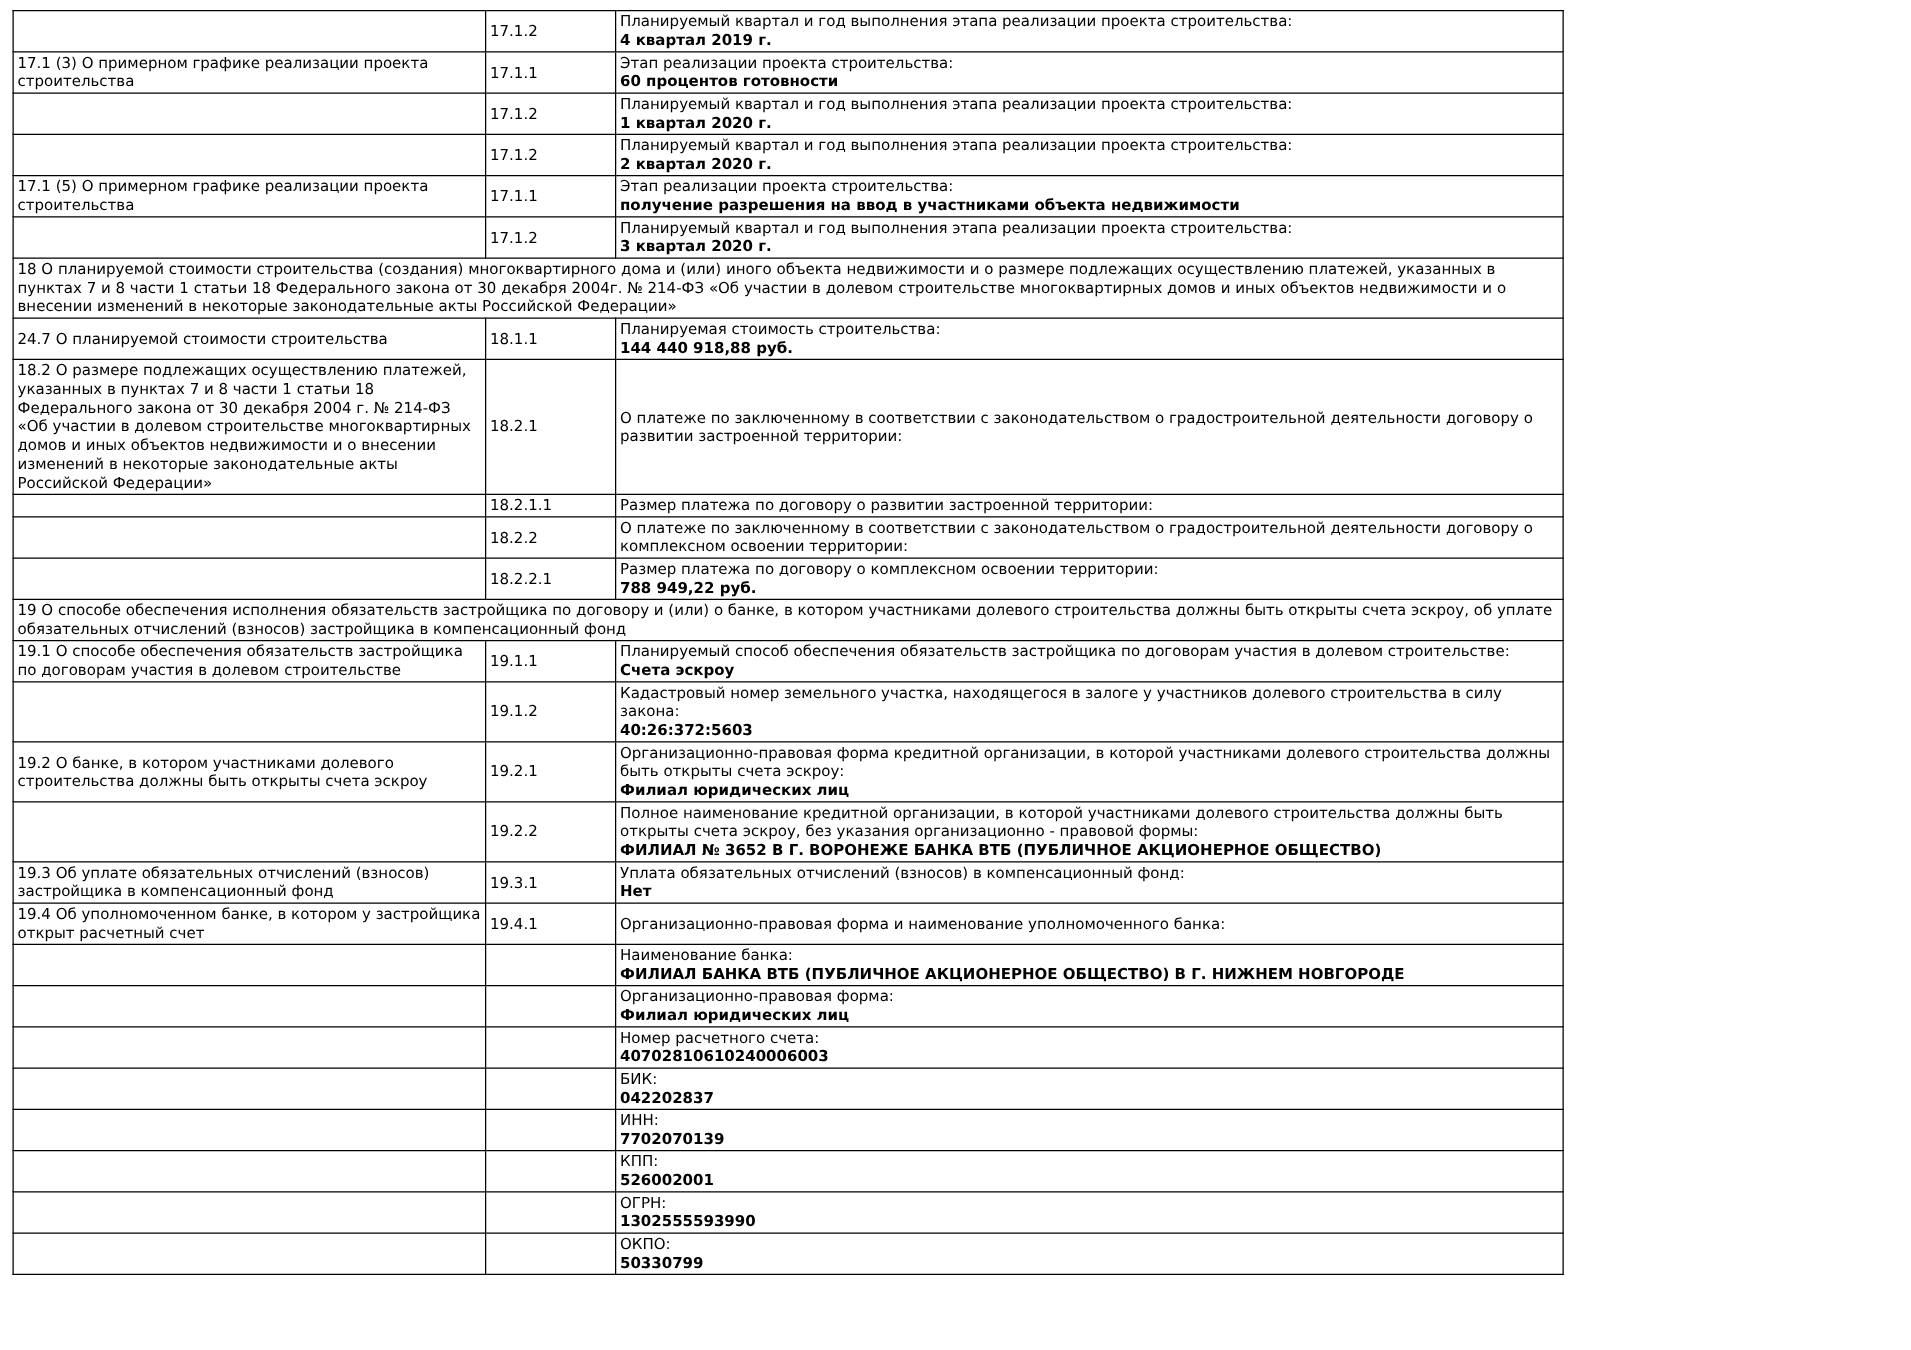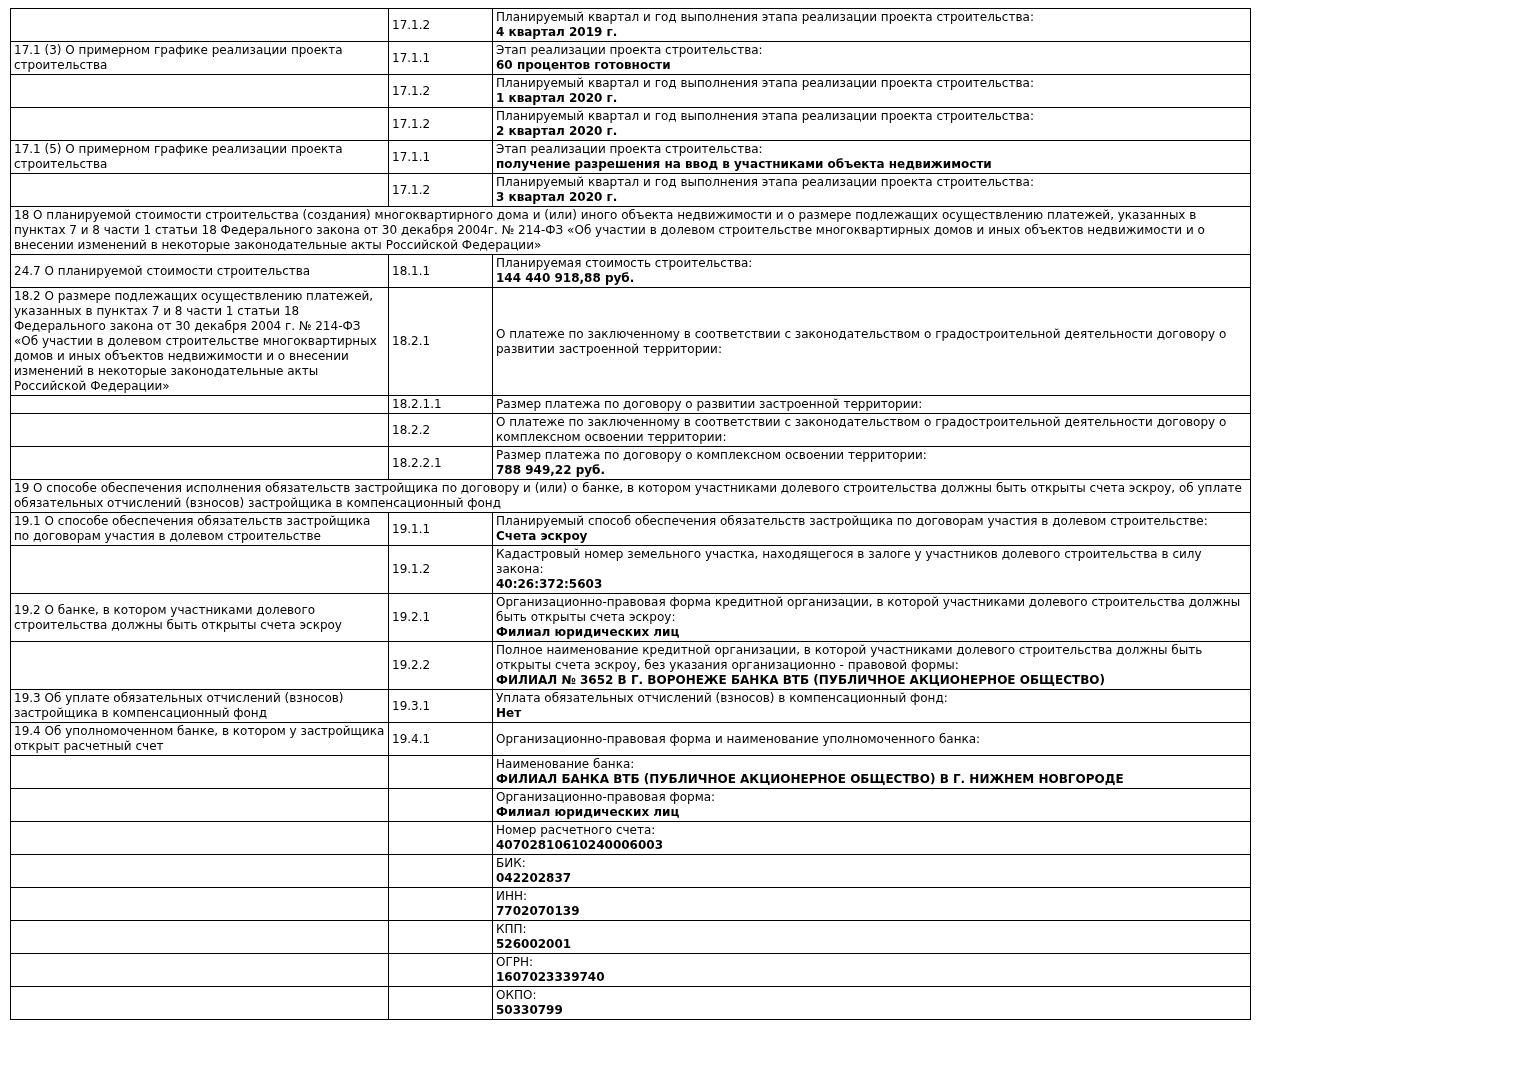--- a/index.html
+++ b/index.html
@@ -239,21 +239,21 @@
           <td class="content-cell">
             <div class="field-label">КПП:</div>
             <div class="field-value">526002001</div>
           </td>
         </tr>
         <tr>
           <td class="section-cell"></td>
           <td class="num-cell"></td>
           <td class="content-cell">
             <div class="field-label">ОГРН:</div>
-            <div class="field-value">1607023339740</div>
+            <div class="field-value">1302555593990</div>
           </td>
         </tr>
         <tr>
           <td class="section-cell"></td>
           <td class="num-cell"></td>
           <td class="content-cell">
             <div class="field-label">ОКПО:</div>
             <div class="field-value">50330799</div>
           </td>
         </tr>

